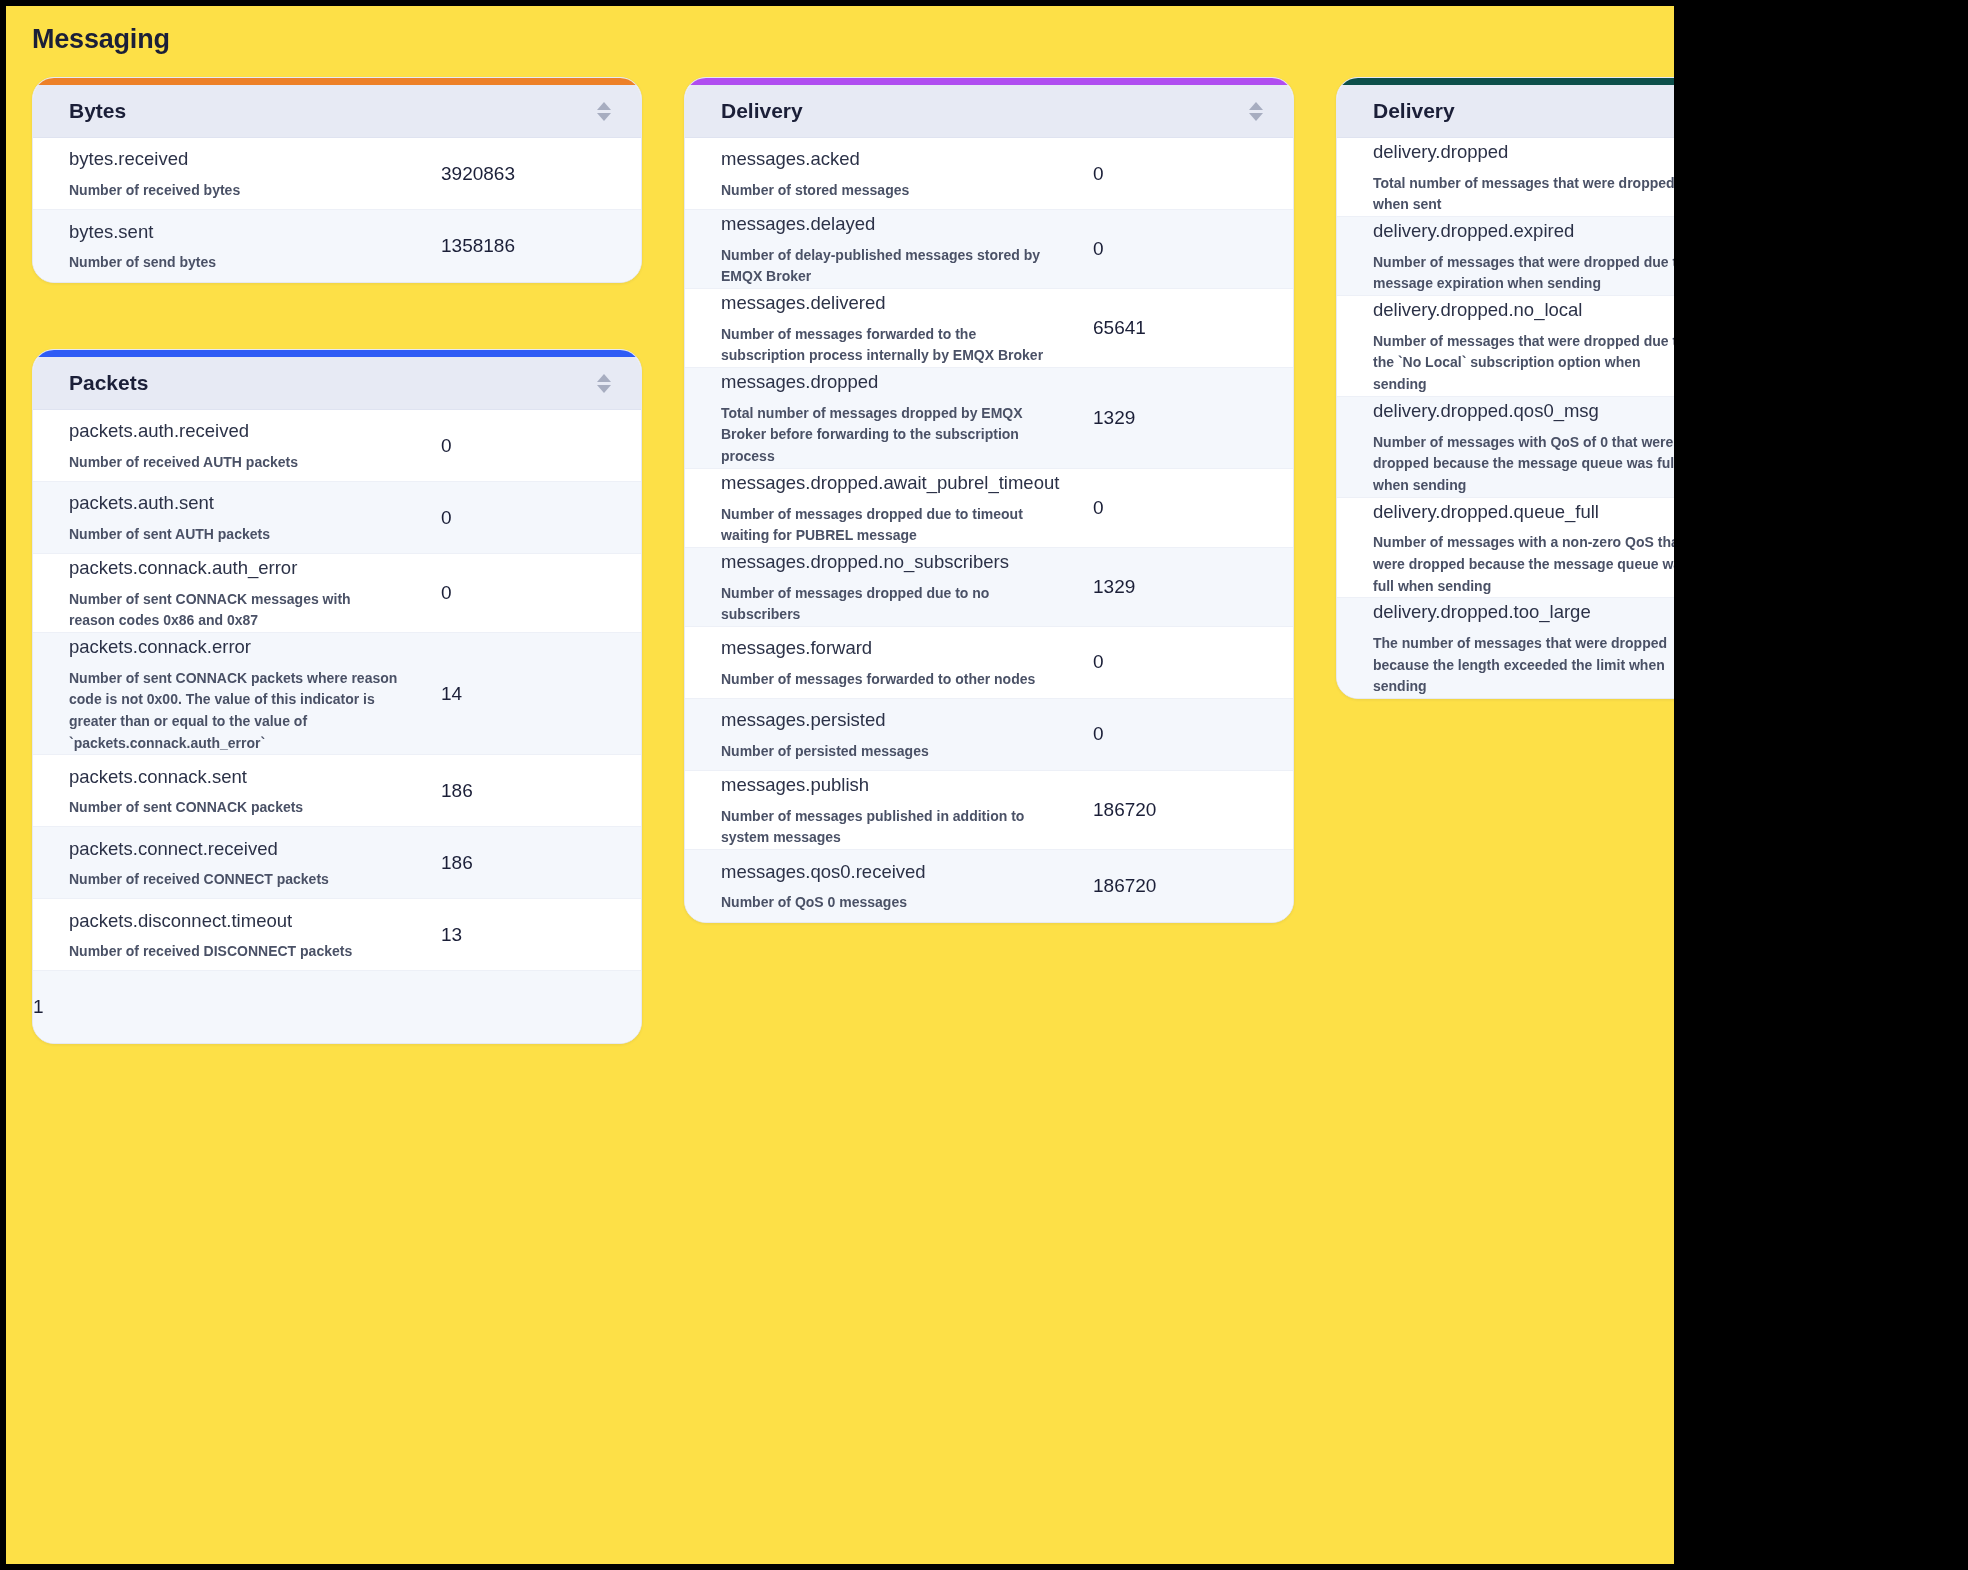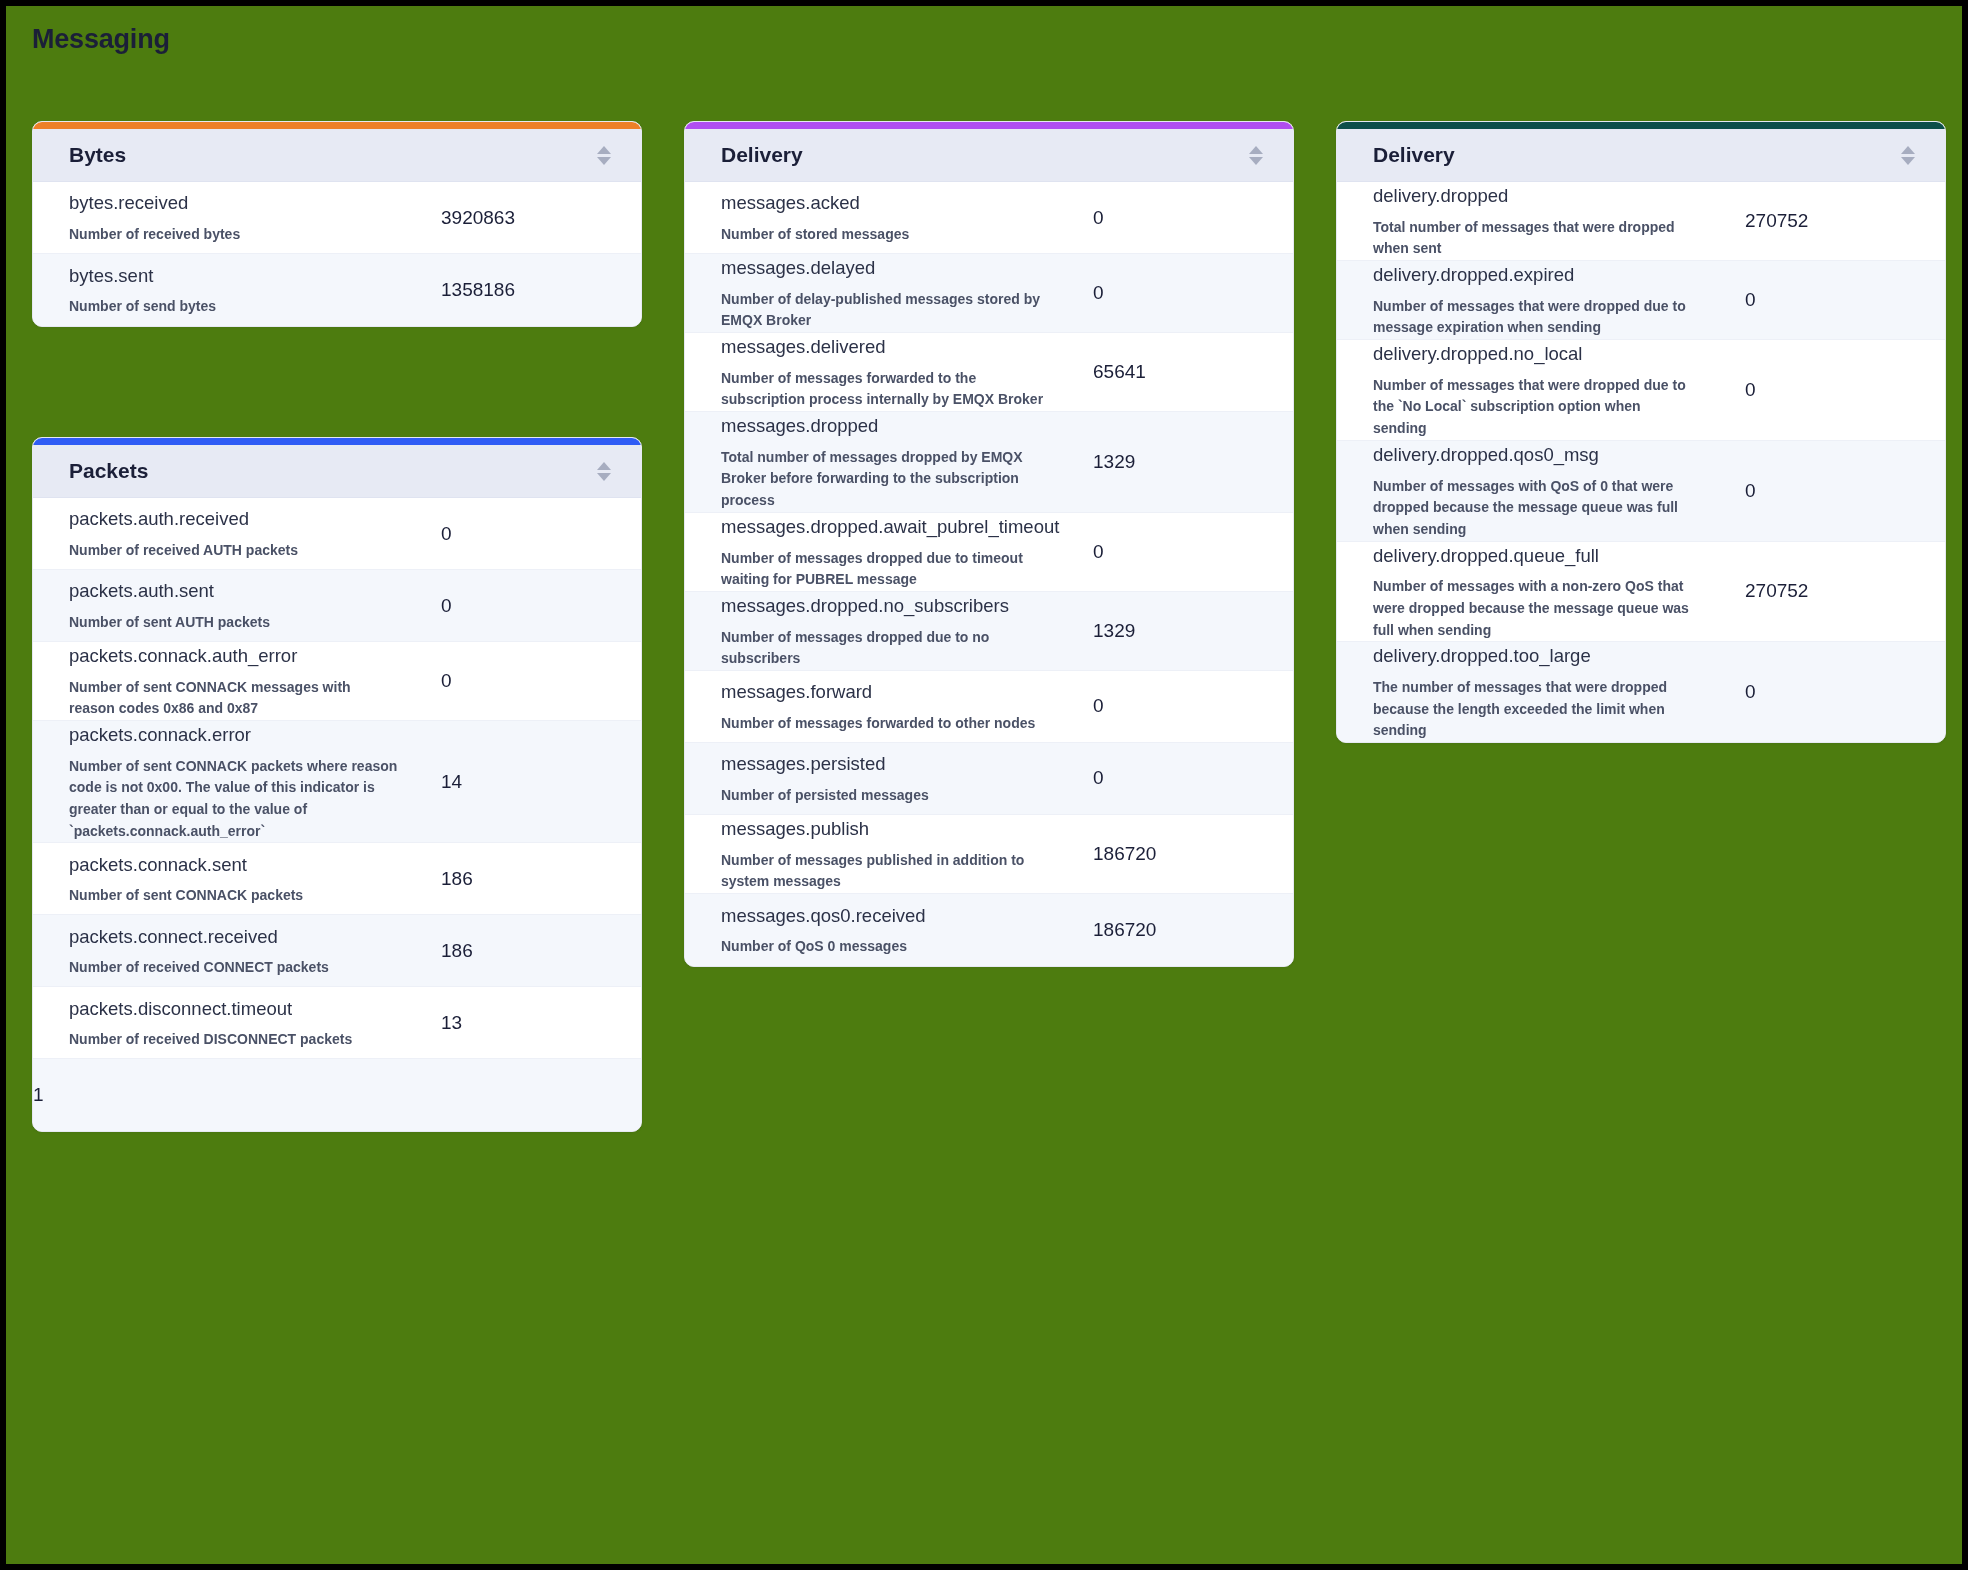--- a/index.html
+++ b/index.html
@@ -9,22 +9,22 @@
     background: #000;
   }
   body {
     font-family: "Liberation Sans", "DejaVu Sans", sans-serif;
     width: 1968px; height: 1570px;
     overflow: hidden;
   }
   .page {
     position: absolute;
     left: 6px; top: 6px;
-    width: 1956px; height: 1558px;
-    background: #4d7c0f;
+    width: 1668px; height: 1558px;
+    background: #fde047;
     overflow: hidden;
   }
   .page-title {
     font-size: 27px;
     font-weight: bold;
     color: #1b1f38;
     padding: 18px 0 0 26px;
     letter-spacing: -0.2px;
   }
   .columns {
@@ -34,27 +34,26 @@
     align-items: flex-start;
   }
   .col {
     width: 610px;
     flex: 0 0 610px;
     display: flex;
     flex-direction: column;
     gap: 66px;
   }
   .card {
-    border-radius: 10px;
+    border-radius: 22px;
     background: #ffffff;
     border: 1px solid #e6e9f2;
     box-shadow: 0 1px 3px rgba(22,32,70,0.07);
     overflow: hidden;
     position: relative;
-    margin-top: 44px;
   }
   .accent {
     height: 7px;
     width: 100%;
     border-radius: 10px 10px 0 0;
   }
   .card-header {
     background: #e7eaf4;
     display: flex;
     align-items: center;

